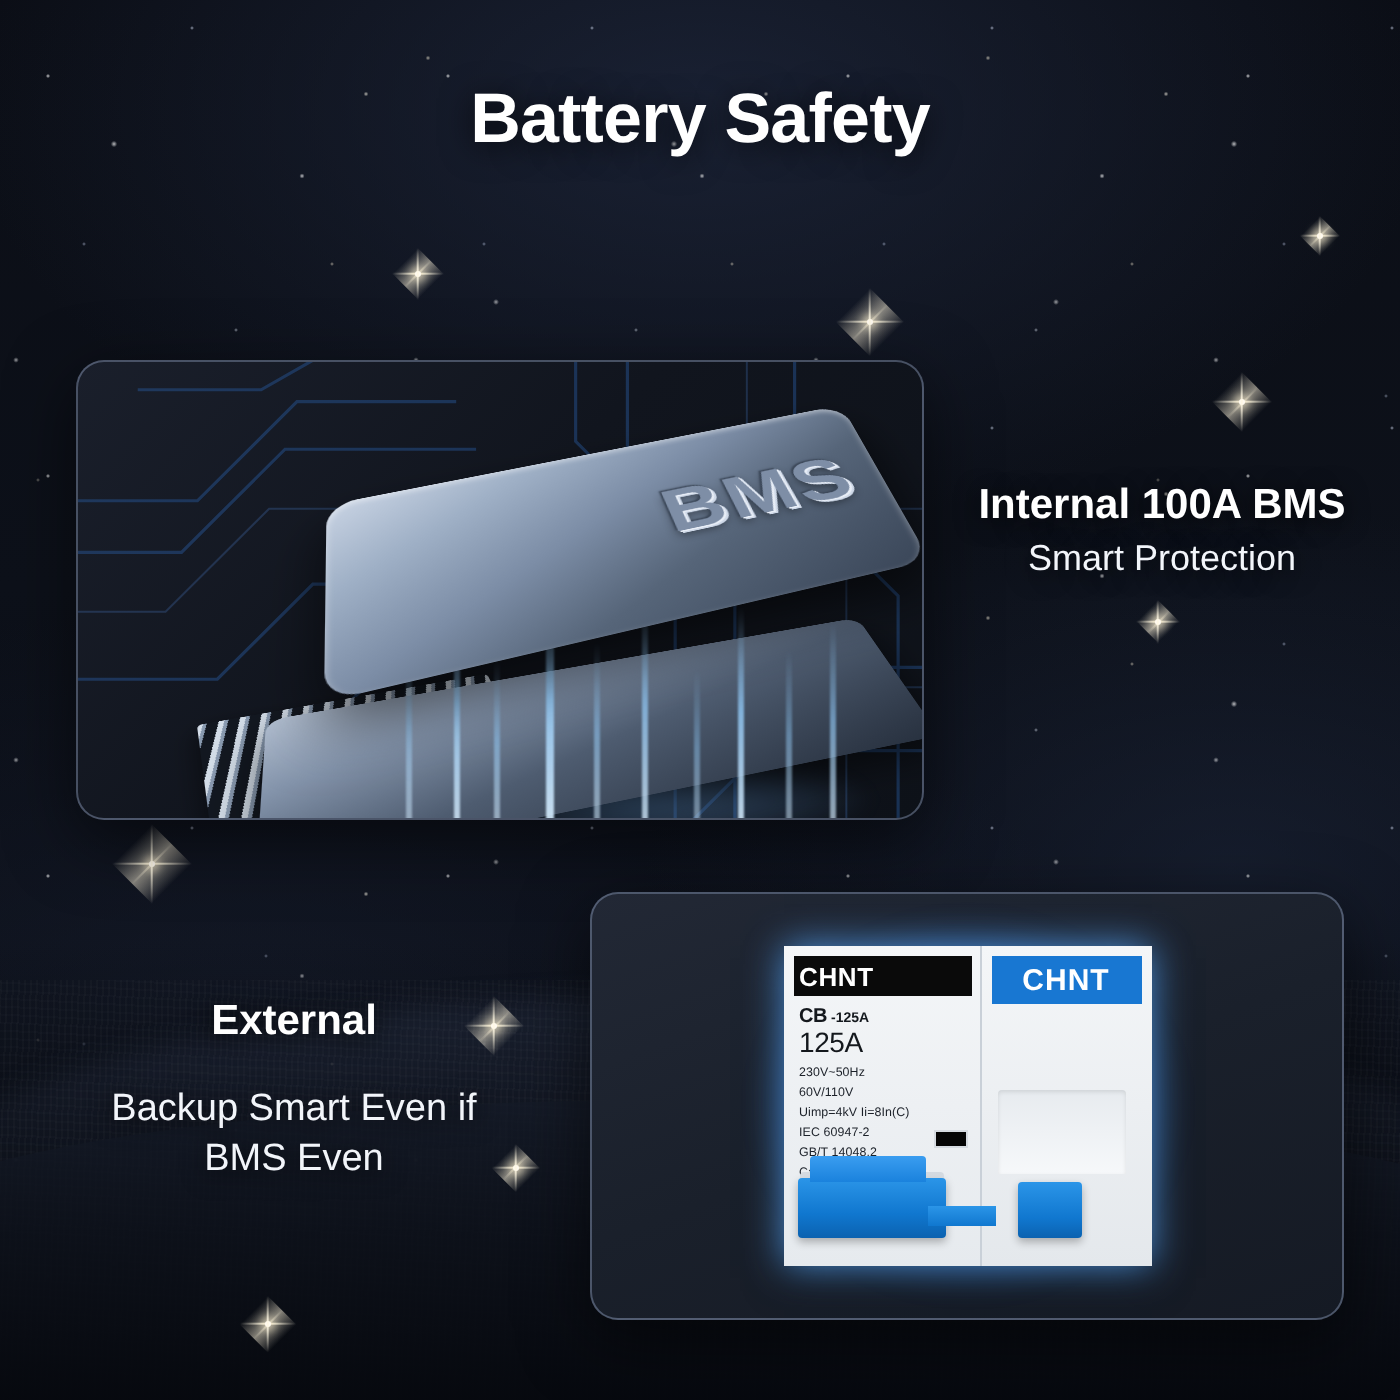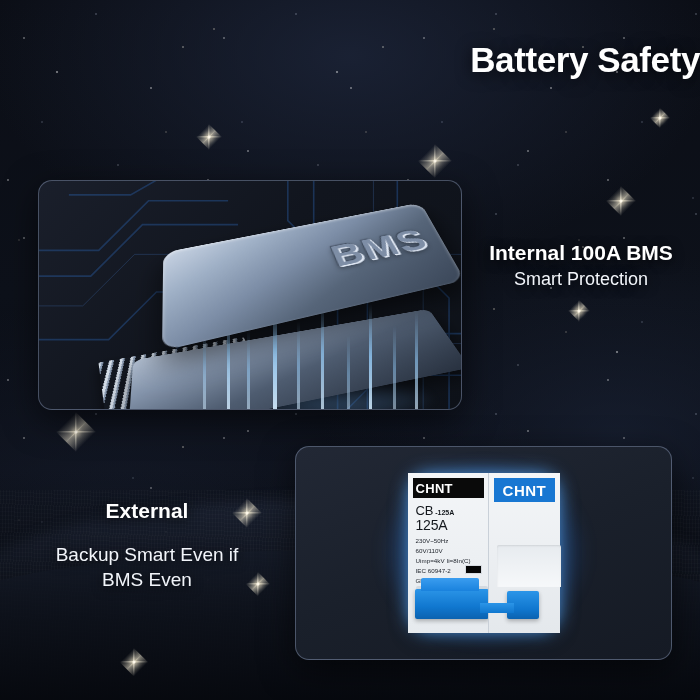--- a/index.html
+++ b/index.html
@@ -110,21 +110,21 @@
   .headline {
     position:absolute; left:0; right:0; top:38px;
     text-align:center;
     color:#ffffff;
     font-size:35px; line-height:1.26;
     font-weight:700;
     letter-spacing:-.4px;
     text-shadow:0 2px 16px rgba(0,0,0,.75);
     z-index:6;
   }
-  .headline .l2 { display:block;text-align:right; }
+  .headline .l2 { display:block; }
 
   
   .card {
     position:absolute;
     border-radius:14px;
     border:1px solid rgba(150,168,200,.42);
     overflow:hidden;
     box-shadow:0 10px 34px rgba(0,0,0,.55);
     z-index:4;
   }
@@ -203,25 +203,24 @@
   .breaker-glow {
     position:absolute; left:50%; top:50%;
     transform:translate(-50%,-50%);
     width:206px; height:182px;
     background:radial-gradient(ellipse at 50% 50%, rgba(60,150,255,.85) 0%, rgba(35,110,220,.35) 45%, rgba(20,70,160,0) 72%);
     filter:blur(7px);
   }
   .breaker {
     position:absolute; left:50%; top:50%;
     transform:translate(-50%,-50%);
-    width:152px; height:160px;
+    width:184px; height:160px;
     display:flex;
     background:#eef1f4;
     box-shadow:0 0 18px rgba(90,170,255,.85), 0 6px 18px rgba(0,0,0,.5);
-    border-radius:21px;
   }
   .mod-left  { position:relative; width:98px; background:linear-gradient(180deg,#f4f6f8 0%, #e6eaee 100%); }
   .mod-right { position:relative; width:86px; background:linear-gradient(180deg,#f4f6f8 0%, #e4e8ec 100%);
                border-left:1px solid #c9d0d8; }
 
   .brand-bar {
     position:absolute; left:5px; right:4px; top:5px; height:20px;
     background:#0a0a0a; display:flex; align-items:center;
   }
   .brand-bar .brand-txt {
@@ -231,21 +230,21 @@
   .brand-bar-blue {
     position:absolute; left:5px; right:5px; top:5px; height:24px;
     background:#1877d2; display:flex; align-items:center; justify-content:center;
   }
   .brand-bar-blue .brand-txt {
     color:#fff; font-size:15px; font-weight:700; letter-spacing:.5px;
   }
 
   .spec { position:absolute; left:8px; top:30px; right:5px; color:#14181d; }
   .spec .cb-row { display:flex; align-items:baseline; gap:2px; }
-  .spec .cb { font-size:13px; font-weight:400; letter-spacing:-.2px; }
+  .spec .cb { font-size:10px; font-weight:700; letter-spacing:-.2px; }
   .spec .cb-sub { font-size:7px; font-weight:700; }
   .spec .amp { font-size:14px; font-weight:400; margin-top:-1px; letter-spacing:-.2px; }
   .spec ul { list-style:none; margin-top:3px; }
   .spec li { font-size:6.2px; line-height:1.62; color:#1b2028; letter-spacing:.05px; }
 
   .window-black {
     position:absolute; right:6px; top:92px; width:17px; height:9px;
     background:#050505; border:1px solid #d6dbe1;
   }
 

